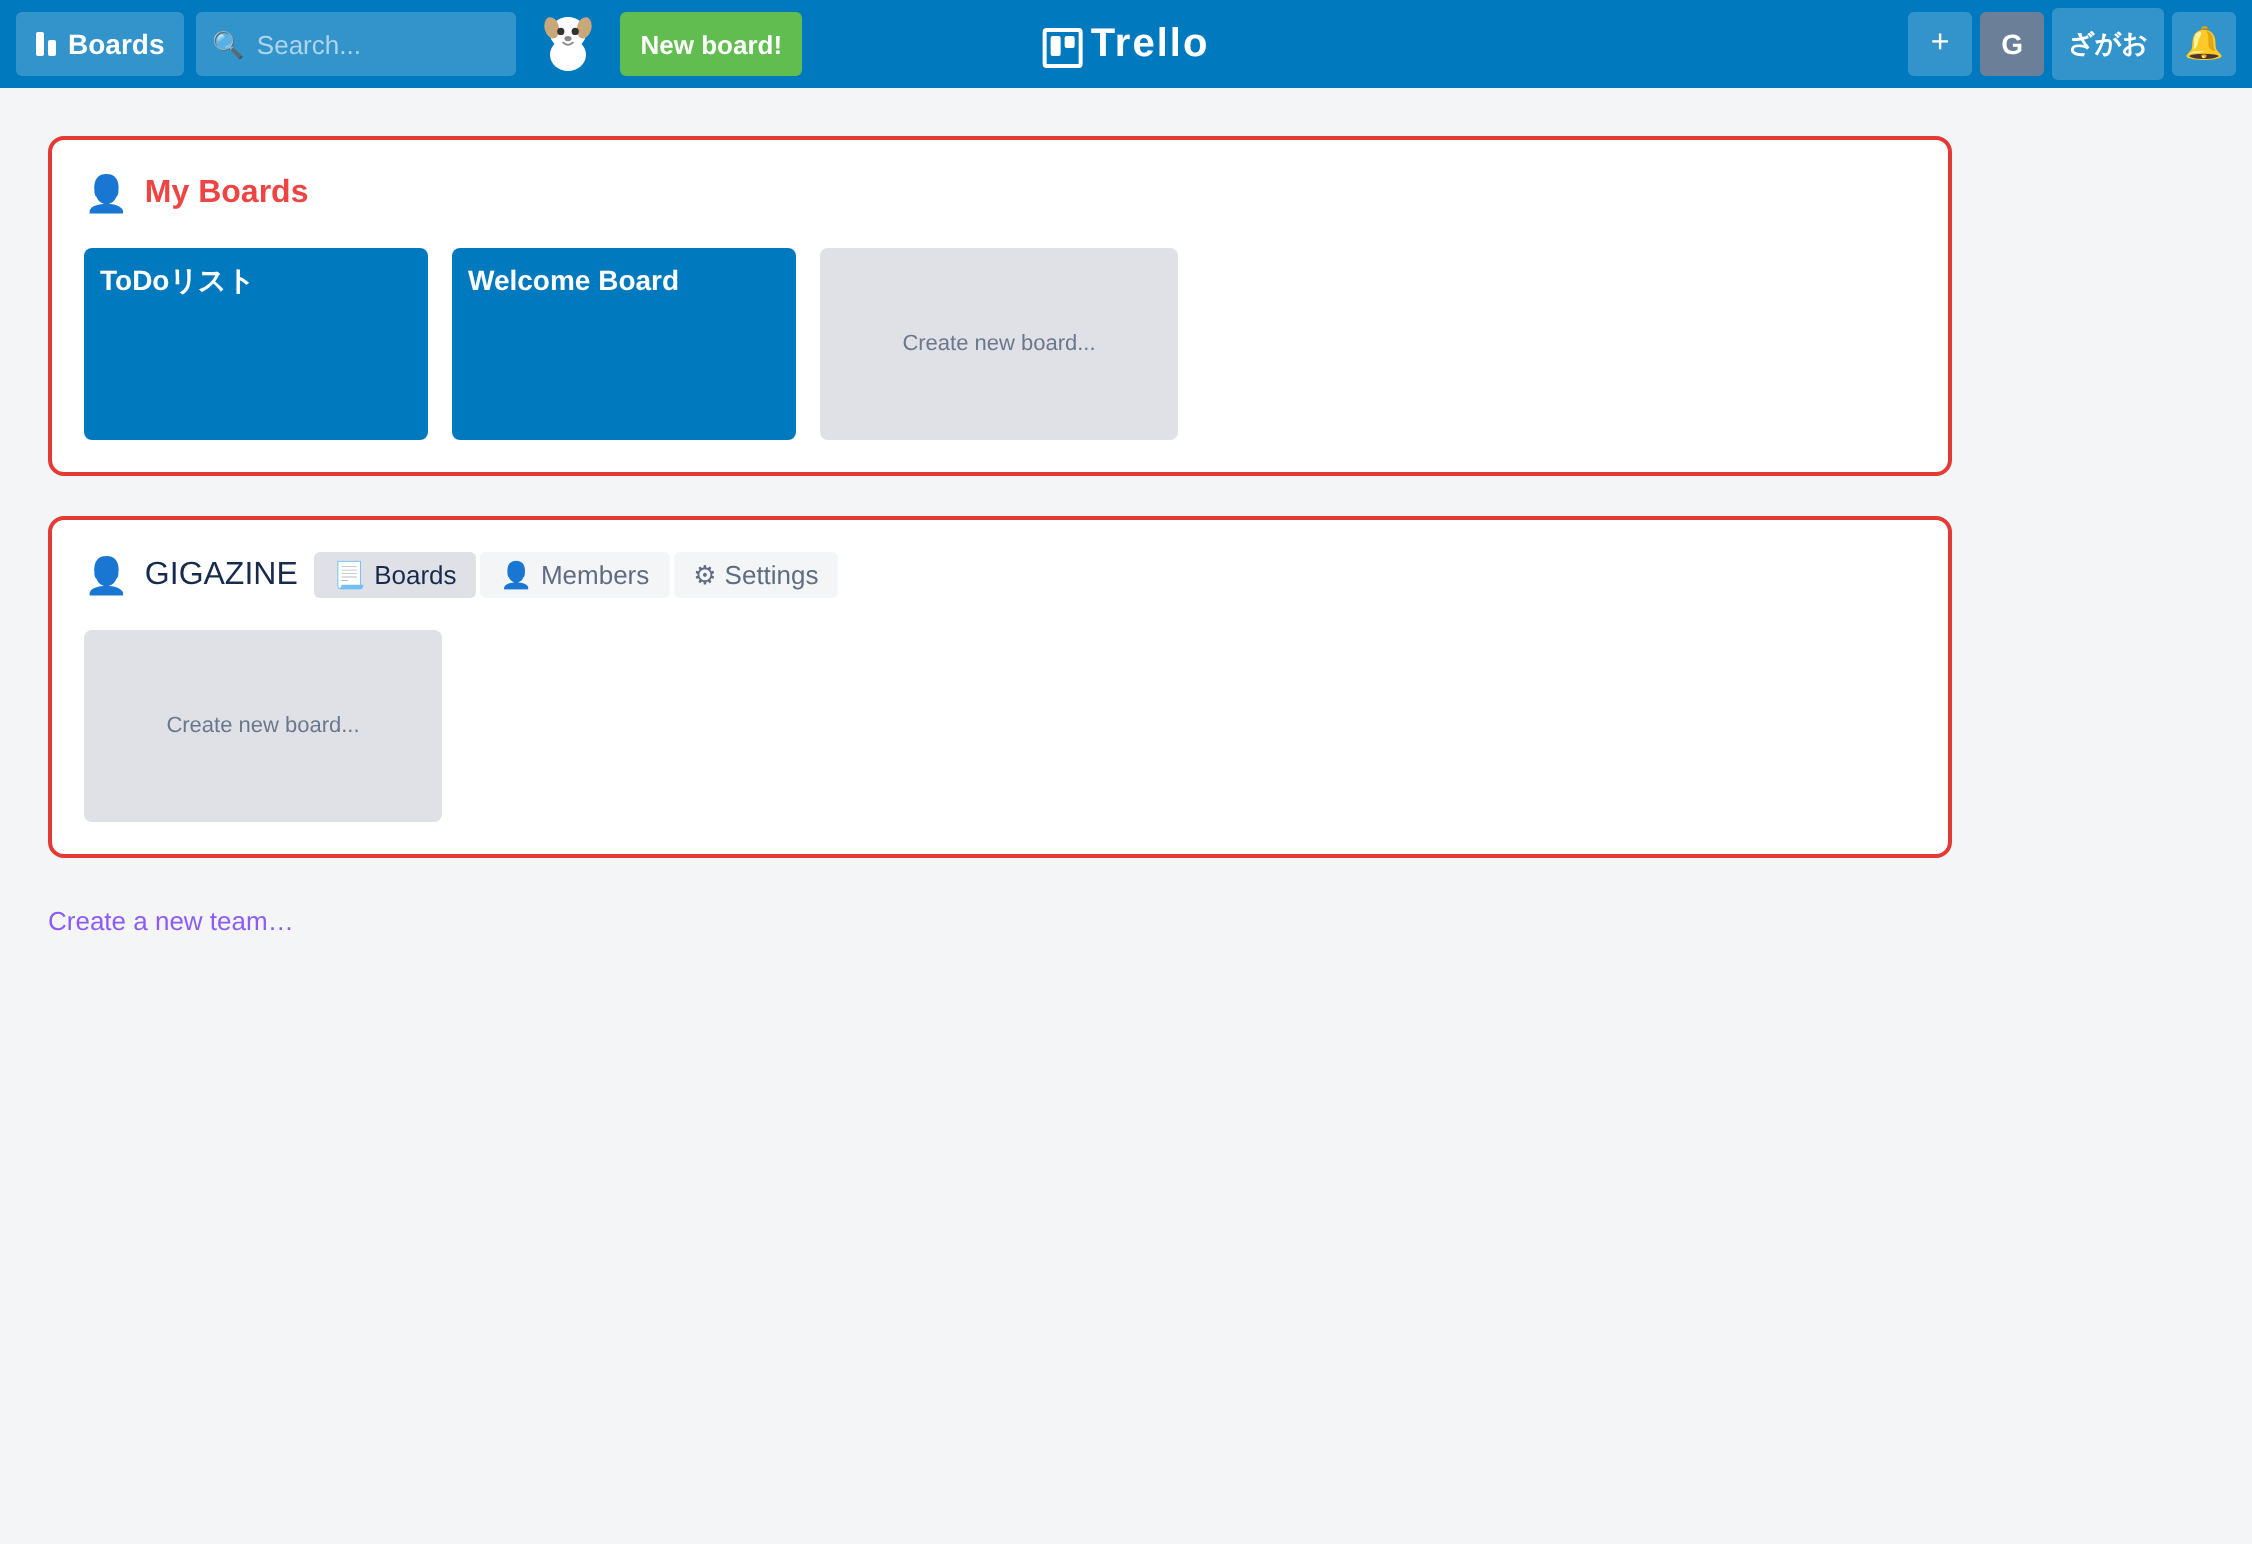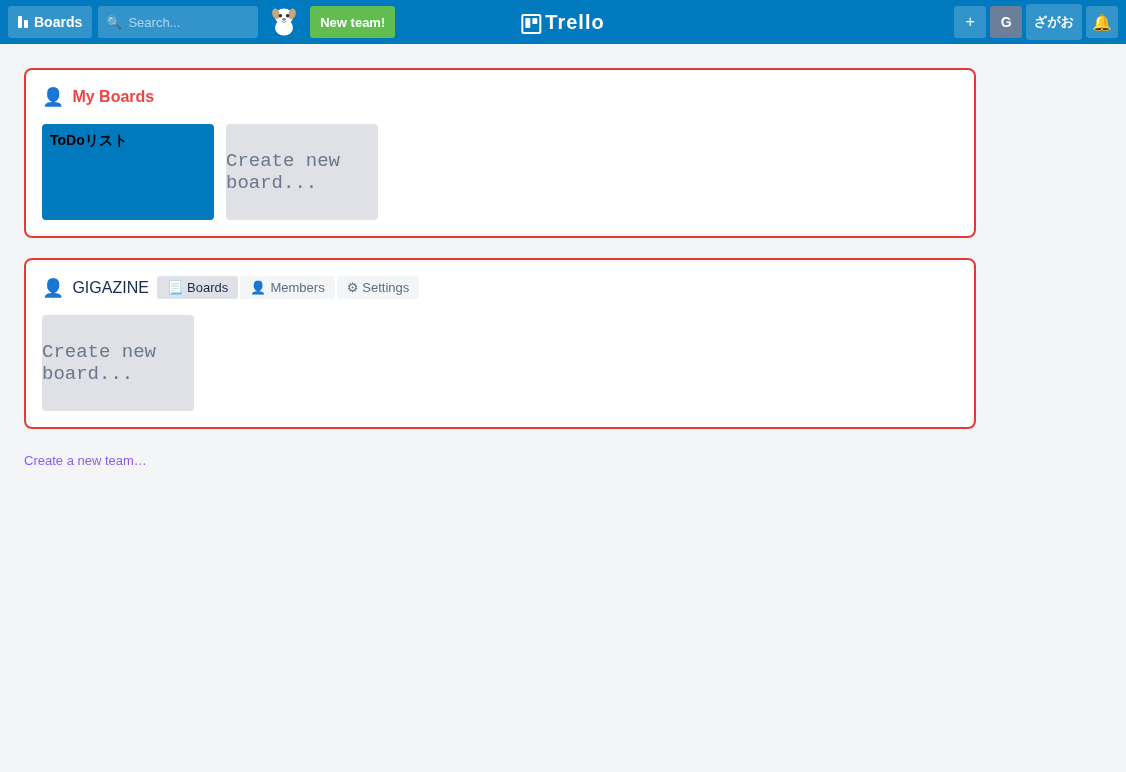--- a/index.html
+++ b/index.html
@@ -241,37 +241,36 @@
       height: 96px;
       border-radius: 4px;
       background: #0079bf;
       cursor: pointer;
       position: relative;
       display: flex;
       align-items: flex-start;
       padding: 8px;
     }
     .board-card-title {
-      color: #000000;
+      color: #ffffff;
       font-size: 14px;
       font-weight: 700;
     }
 
     .create-board-card {
-      width: 152px;
+      width: 179px;
       height: 96px;
       border-radius: 4px;
       background: #dfe1e6;
       cursor: pointer;
       display: flex;
       align-items: center;
       justify-content: center;
       color: #6b778c;
-      font-size: 19px;
-      font-family: Liberation Mono, monospace;
+      font-size: 11px;
     }
 
     
     .create-team-link {
       color: #8b5cf6;
       font-size: 13px;
       cursor: pointer;
       text-decoration: none;
       display: inline-block;
       margin-top: 4px;
@@ -308,21 +307,21 @@
       <circle cx="16" cy="13" r="2" fill="#333"></circle>
       <circle cx="24" cy="13" r="2" fill="#333"></circle>
 
       <ellipse cx="20" cy="17" rx="2" ry="1.5" fill="#888"></ellipse>
 
       <path d="M17 19 Q20 22 23 19" stroke="#888" stroke-width="1" fill="none"></path>
     </svg>
   </div>
 
   <button class="new-stuff-btn">
-    <span>New team!</span>
+    <span>New board!</span>
   </button>
 
   <div class="header-spacer"></div>
 
   <div class="trello-logo">
     <div class="trello-logo-icon">
       <div class="trello-logo-bar tall"></div>
       <div class="trello-logo-bar short"></div>
     </div>
     <span>Trello</span>
@@ -348,20 +347,23 @@
 
   
   <div class="section">
     <div class="section-header">
       <span class="person-icon">👤</span>
       <span class="section-title">My Boards</span>
     </div>
     <div class="boards-grid">
       <div class="board-card">
         <span class="board-card-title">ToDoリスト</span>
+      </div>
+      <div class="board-card">
+        <span class="board-card-title">Welcome Board</span>
       </div>
       <div class="create-board-card">
         <span>Create new board...</span>
       </div>
     </div>
   </div>
 
   
   <div class="section">
     <div class="team-section-header">

